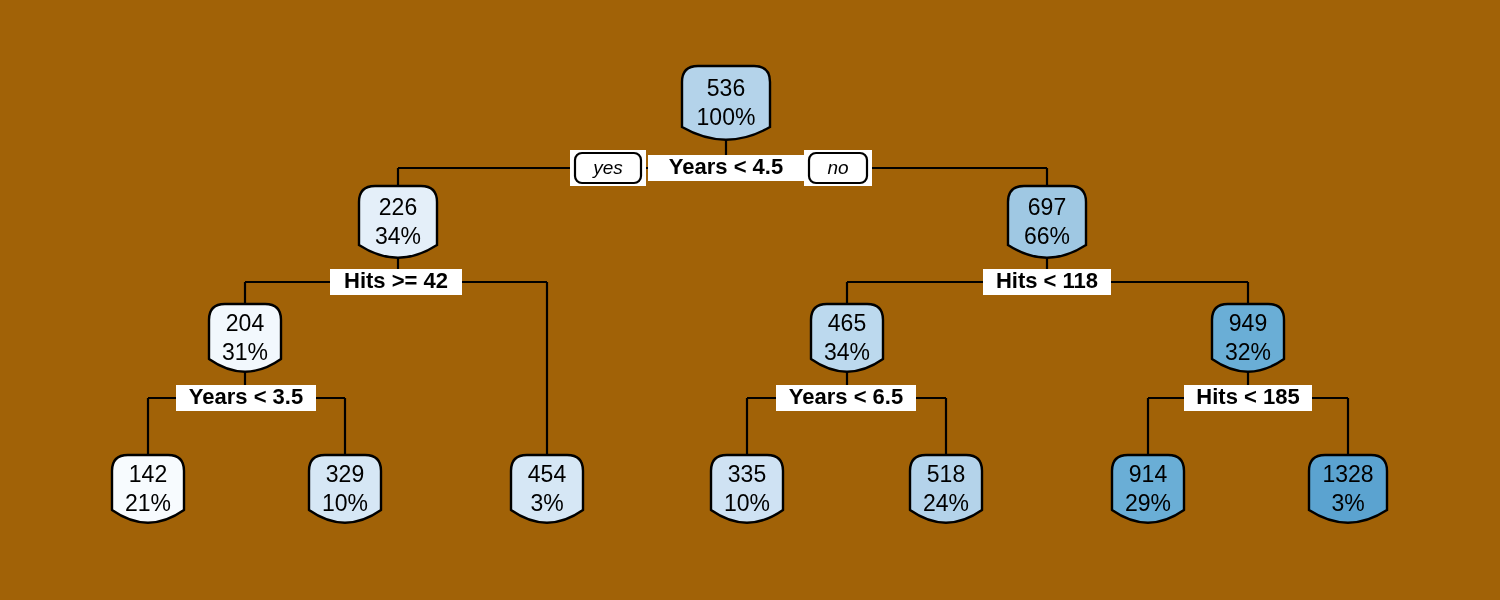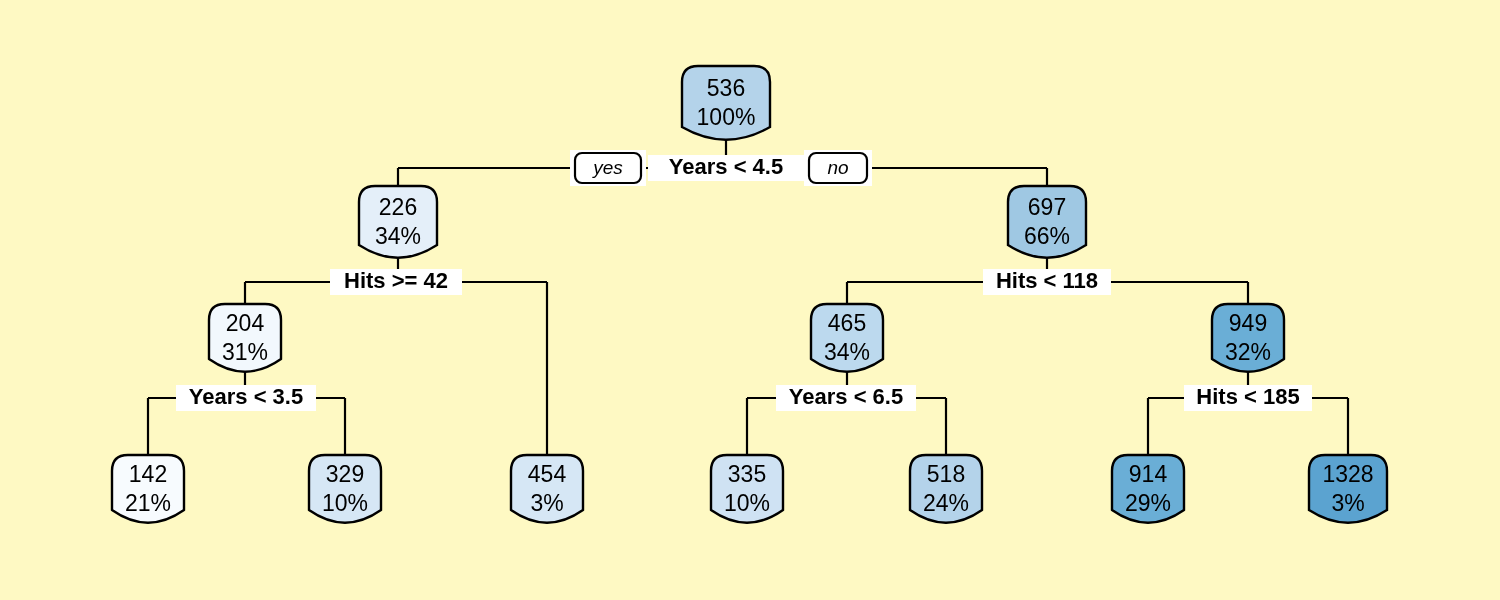--- a/index.html
+++ b/index.html
@@ -4,21 +4,21 @@
 <style>
   html, body {
     margin: 0;
     padding: 0;
     background: #ffffff;
   }
   #canvas {
     position: relative;
     width: 1500px;
     height: 600px;
-    background: #fef9c3;
+    background: #a16207;
     font-family: "Liberation Sans", sans-serif;
     overflow: hidden;
     text-decoration: underline;
   }
   svg.tree {
     position: absolute;
     left: 0;
     top: 0;
     width: 1500px;
     height: 600px;

